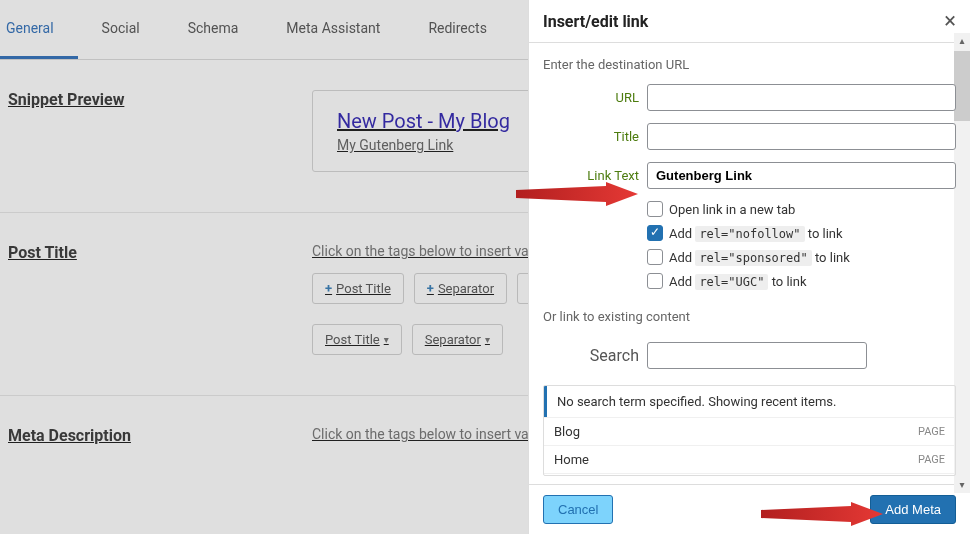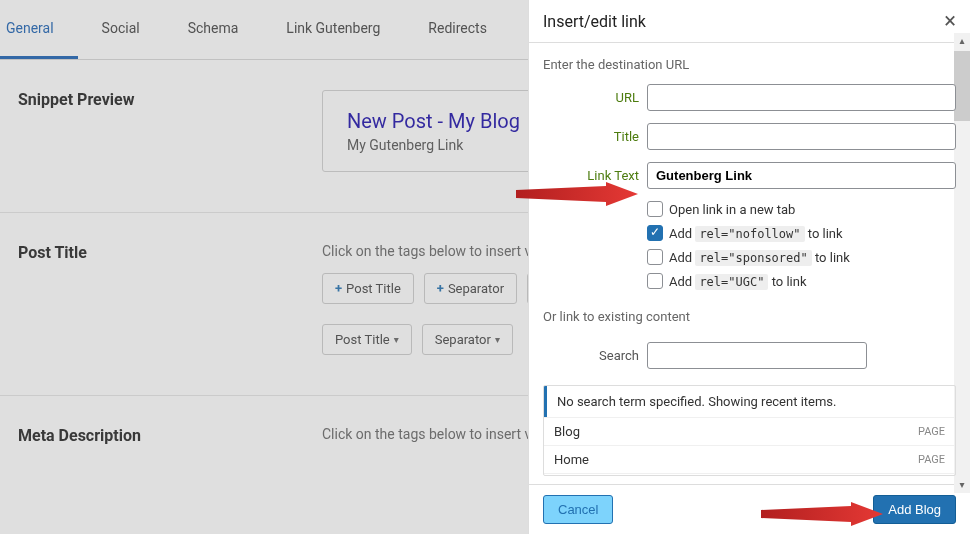--- a/index.html
+++ b/index.html
@@ -7,52 +7,52 @@
     
     .backdrop { position: absolute; inset: 0; background: #fff; }
     .overlay-dim { position: absolute; inset: 0; background: rgba(128,128,128,0.25); }
     
     
     .tabs { display: flex; gap: 0; padding: 0 0 0 0; border-bottom: 1px solid #d7d7d7; height: 60px; align-items: center; }
     .tab { padding: 20px 24px; font-size: 14px; color: #444; cursor: pointer; border-bottom: 3px solid transparent; }
     .tab.active { color: #1a61b3; border-bottom-color: #1a61b3; }
     .tab:first-child { padding-left: 6px; }
     
-    .section-row { display: flex; border-bottom: 1px solid #e5e5e5; padding: 30px 0 40px 12px; }
+    .section-row { display: flex; border-bottom: 1px solid #e5e5e5; padding: 30px 0 40px 2px; text-decoration: underline; }
     .section-label { width: 310px; padding-left: 6px; font-size: 16px; font-weight: 700; color: #222; }
     .section-body { flex: 1; font-size: 14px; color: #666; }
     
     .snippet-box { border: 1px solid #d0d0d0; border-radius: 3px; padding: 18px 24px; width: 640px; background: #fff; }
     .snippet-title { color: #1a0dab; font-size: 20px; font-weight: 400; }
     .snippet-desc { color: #545454; font-size: 14px; margin-top: 4px; }
     
     .insert-btn-row { display: flex; gap: 10px; margin-top: 14px; }
     .insert-btn, .insert-btn2 { display: inline-flex; align-items: center; gap: 4px; border: 1px solid #ccc; border-radius: 3px; background: #fff; padding: 7px 12px; font-size: 13px; color: #444; cursor: pointer; }
     .plus { color: #2271b1; font-weight: 700; }
     .chev-down { font-size: 10px; color: #666; }
     
     
     .modal { position: absolute; top: 0; right: 0; width: 442px; height: 534px; background: #fff; border-left: 1px solid #ddd; display: flex; flex-direction: column; }
     .modal-head { display: flex; justify-content: space-between; align-items: center; padding: 10px 14px; border-bottom: 1px solid #ddd; }
-    .modal-title { font-size: 16px; font-weight: 400; color: #222; }
+    .modal-title { font-size: 16px; font-weight: 700; color: #222; }
     .close-x { font-size: 22px; color: #555; cursor: pointer; line-height: 1; }
     
     .modal-body { flex: 1; overflow-y: auto; padding: 14px 14px 8px 14px; display: flex; flex-direction: column; gap: 6px; position: relative; }
     .hint { font-size: 13px; color: #666; margin-bottom: 6px; }
     .form-row { display: flex; align-items: center; gap: 8px; margin-bottom: 6px; }
     .form-row label { width: 96px; text-align: right; font-size: 13px; color: #4d7c0f; }
     .form-row input[type="text"] { flex: 1; border: 1px solid #8c8f94; border-radius: 3px; padding: 5px 8px; font-size: 13px; font-weight: bold; }
     .check-row { display: flex; align-items: center; gap: 6px; padding-left: 104px; font-size: 13px; margin-bottom: 2px; color: #333; }
     .check-row input[type="checkbox"] { width: 16px; height: 16px; border: 1px solid #8c8f94; border-radius: 3px; appearance: none; cursor: pointer; position: relative; }
     .check-row input[type="checkbox"]:checked { background: #2271b1; border-color: #2271b1; }
     .check-row input[type="checkbox"]:checked::after { content: "✓"; color: #fff; font-size: 12px; position: absolute; top: -1px; left: 2px; }
     code { background: #eee; padding: 1px 4px; font-family: Consolas, monospace; font-size: 12px; border-radius: 2px; }
     
     .search-row { display: flex; align-items: center; gap: 8px; margin: 6px 0 10px 0; }
-    .search-row label { width: 96px; text-align: right; font-size: 13px; color: #555; }
+    .search-row label { width: 96px; text-align: right; font-size: 16px; color: #555; }
     .search-row input { width: 220px; border: 1px solid #8c8f94; border-radius: 3px; padding: 5px 8px; font-size: 13px; }
     
     .result-box { border: 1px solid #ddd; border-radius: 2px; overflow: hidden; }
     .result-header { border-left: 3px solid #2271b1; padding: 8px 10px; font-size: 13px; color: #333; }
     .result-scroll { max-height: 156px; overflow-y: scroll; }
     .result-item { display: flex; justify-content: space-between; align-items: center; padding: 6px 10px; font-size: 13px; color: #333; cursor: pointer; border-top: 1px solid #f0f0f0; }
     .result-type { color: #888; font-size: 11px; }
     
     .modal-foot { display: flex; justify-content: space-between; align-items: center; padding: 10px 14px; border-top: 1px solid #ddd; }
     .btn-cancel { border: 1px solid #2271b1; color: #2271b1; background: #7dd3fc; padding: 6px 14px; border-radius: 3px; font-size: 13px; cursor: pointer; }
@@ -70,21 +70,21 @@
     .arrow svg { display: block; }
   </style>
 </head>
 <body>
 
 <div class="backdrop">
   <div class="tabs">
     <div class="tab active">General</div>
     <div class="tab">Social</div>
     <div class="tab">Schema</div>
-    <div class="tab">Link Gutenberg</div>
+    <div class="tab">Meta Assistant</div>
     <div class="tab">Redirects</div>
     <div class="tab">Advanced</div>
   </div>
 
   <div class="section-row">
     <div class="section-label">Snippet Preview</div>
     <div class="section-body">
       <div class="snippet-box">
         <div class="snippet-title">New Post - My Blog</div>
         <div class="snippet-desc">My Gutenberg Link</div>
@@ -194,21 +194,21 @@
             <span class="result-type">PAGE</span>
           </div>
         <div class="result-item"></div>
 
       </div>
     </div>
   </div>
 
   <div class="modal-foot">
     <button class="btn-cancel">Cancel</button>
-    <button class="btn-primary">Add Blog</button>
+    <button class="btn-primary">Add Meta</button>
   </div>
 </div>
 
 <div class="arrow" style="left:516px; top:182px;">
   <svg width="122" height="24">
       <defs>
         <linearGradient id="g1" x1="0" x2="1">
           <stop offset="0" stop-color="#b21f1f"></stop>
           <stop offset="1" stop-color="#e53935"></stop>
         </linearGradient>

